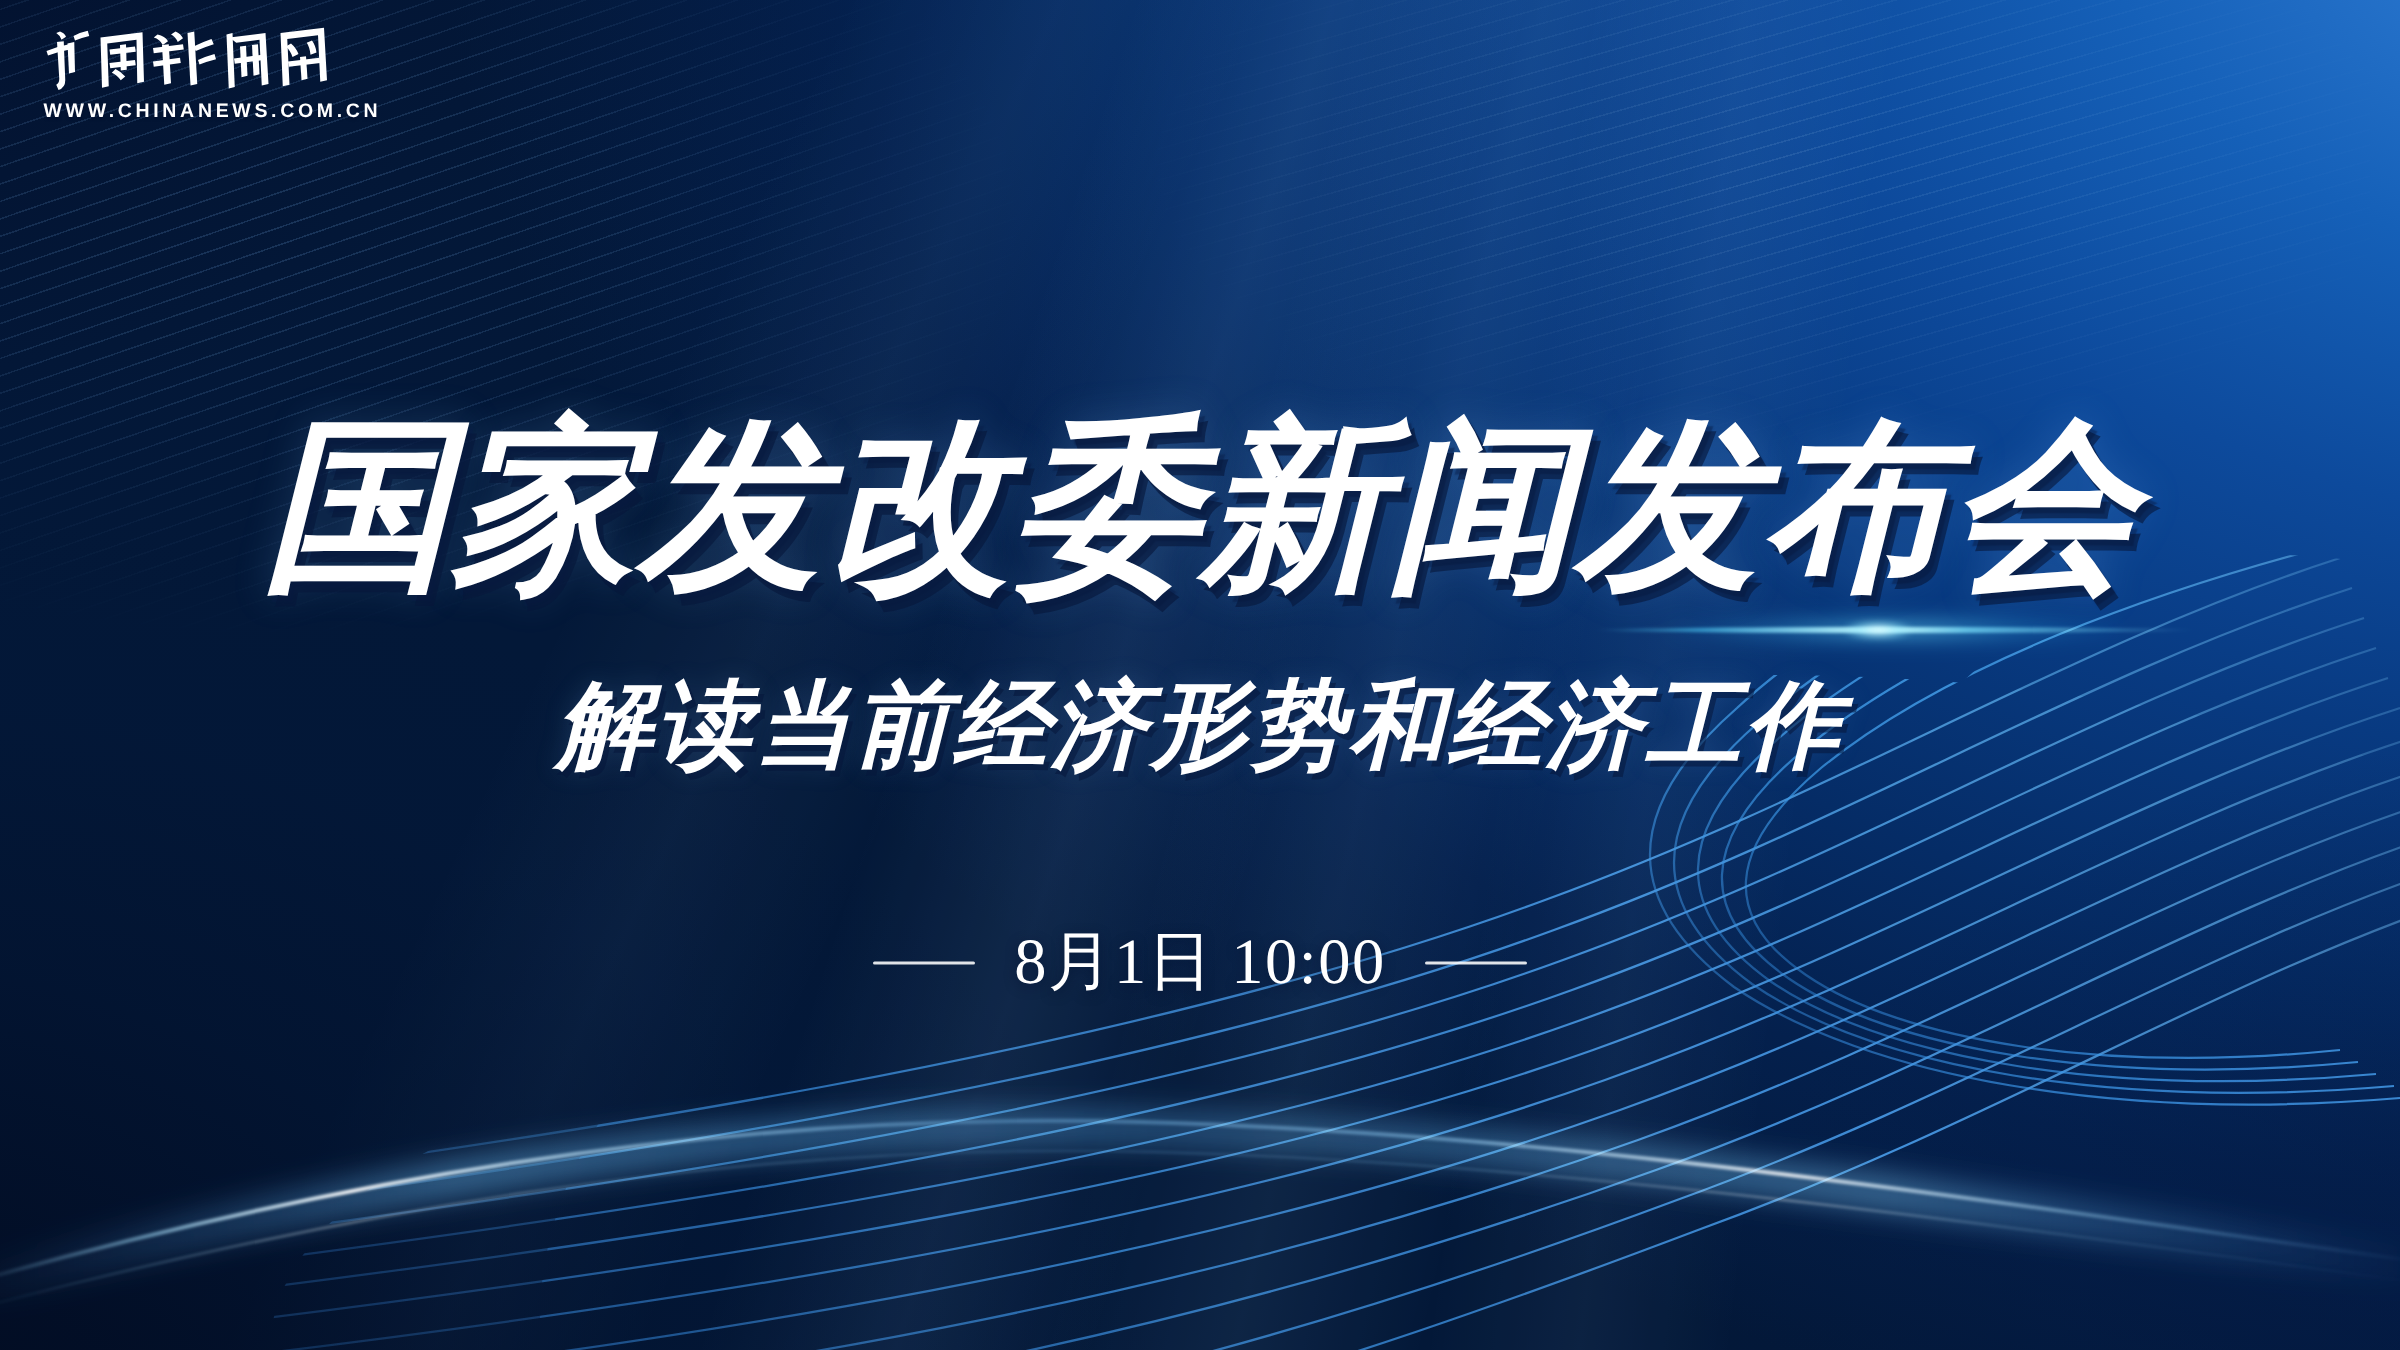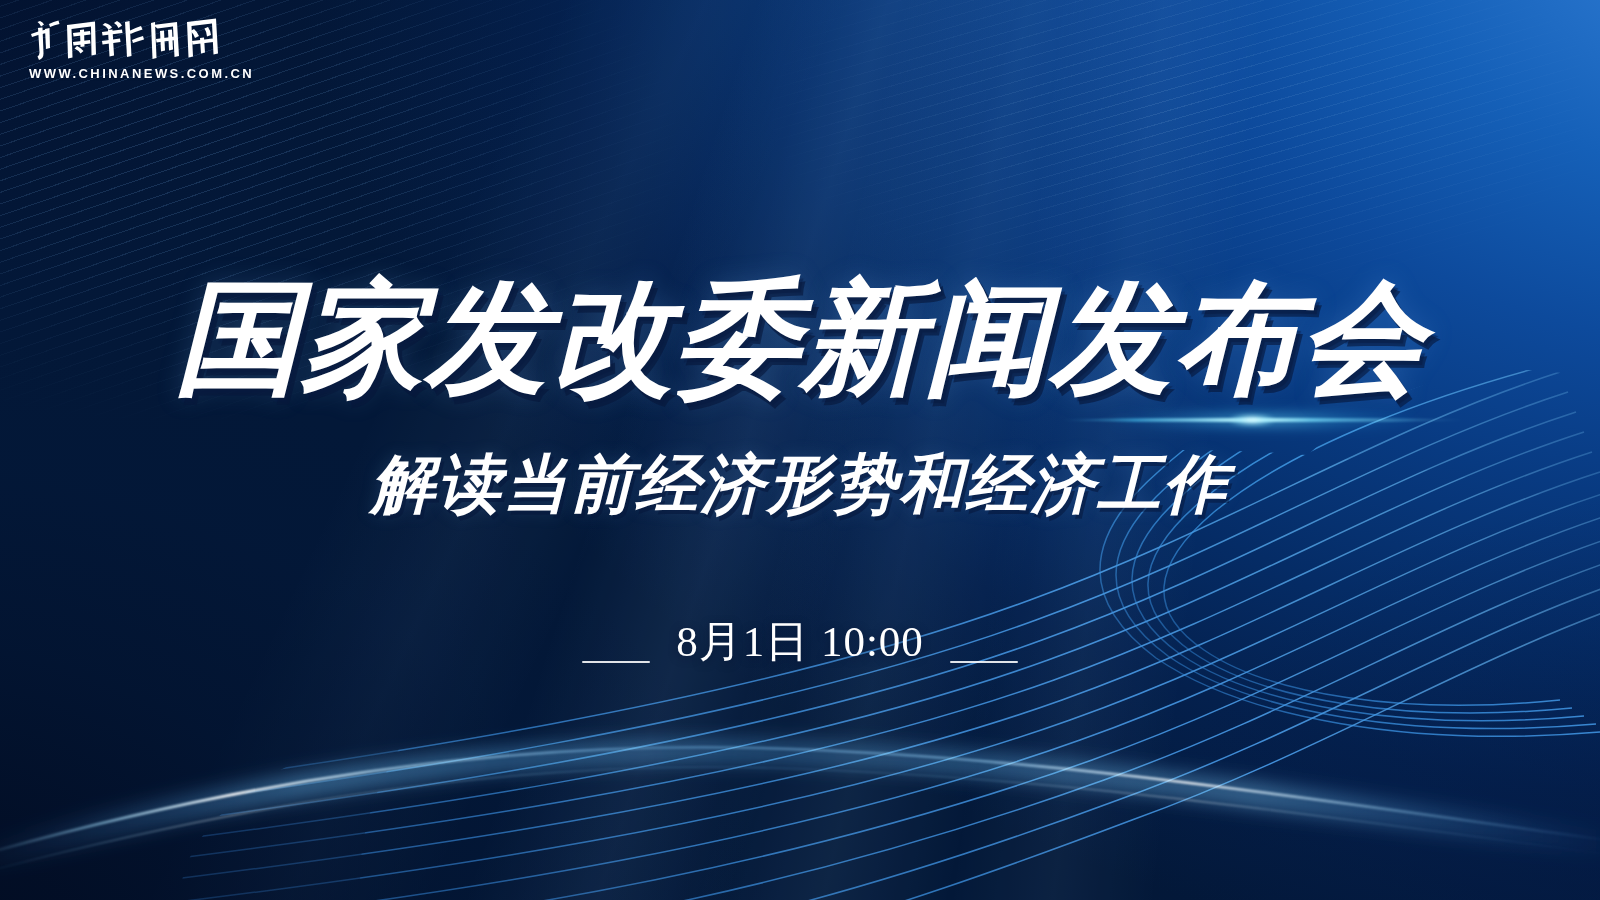--- a/index.html
+++ b/index.html
@@ -232,21 +232,21 @@
       3px 4px 0 rgba(6,22,58,0.55),
       0 0 18px rgba(120,185,255,0.18);
   }
 
   .datebar {
     position: absolute;
     left: 0;
     top: 620px;
     width: 1600px;
     display: flex;
-    align-items: flex-end;
+    align-items: center;
     justify-content: center;
     gap: 26px;
   }
   .date-rule {
     width: 68px;
     height: 2px;
     background: rgba(255,255,255,0.88);
     border-radius: 1px;
   }
   .date-text {

